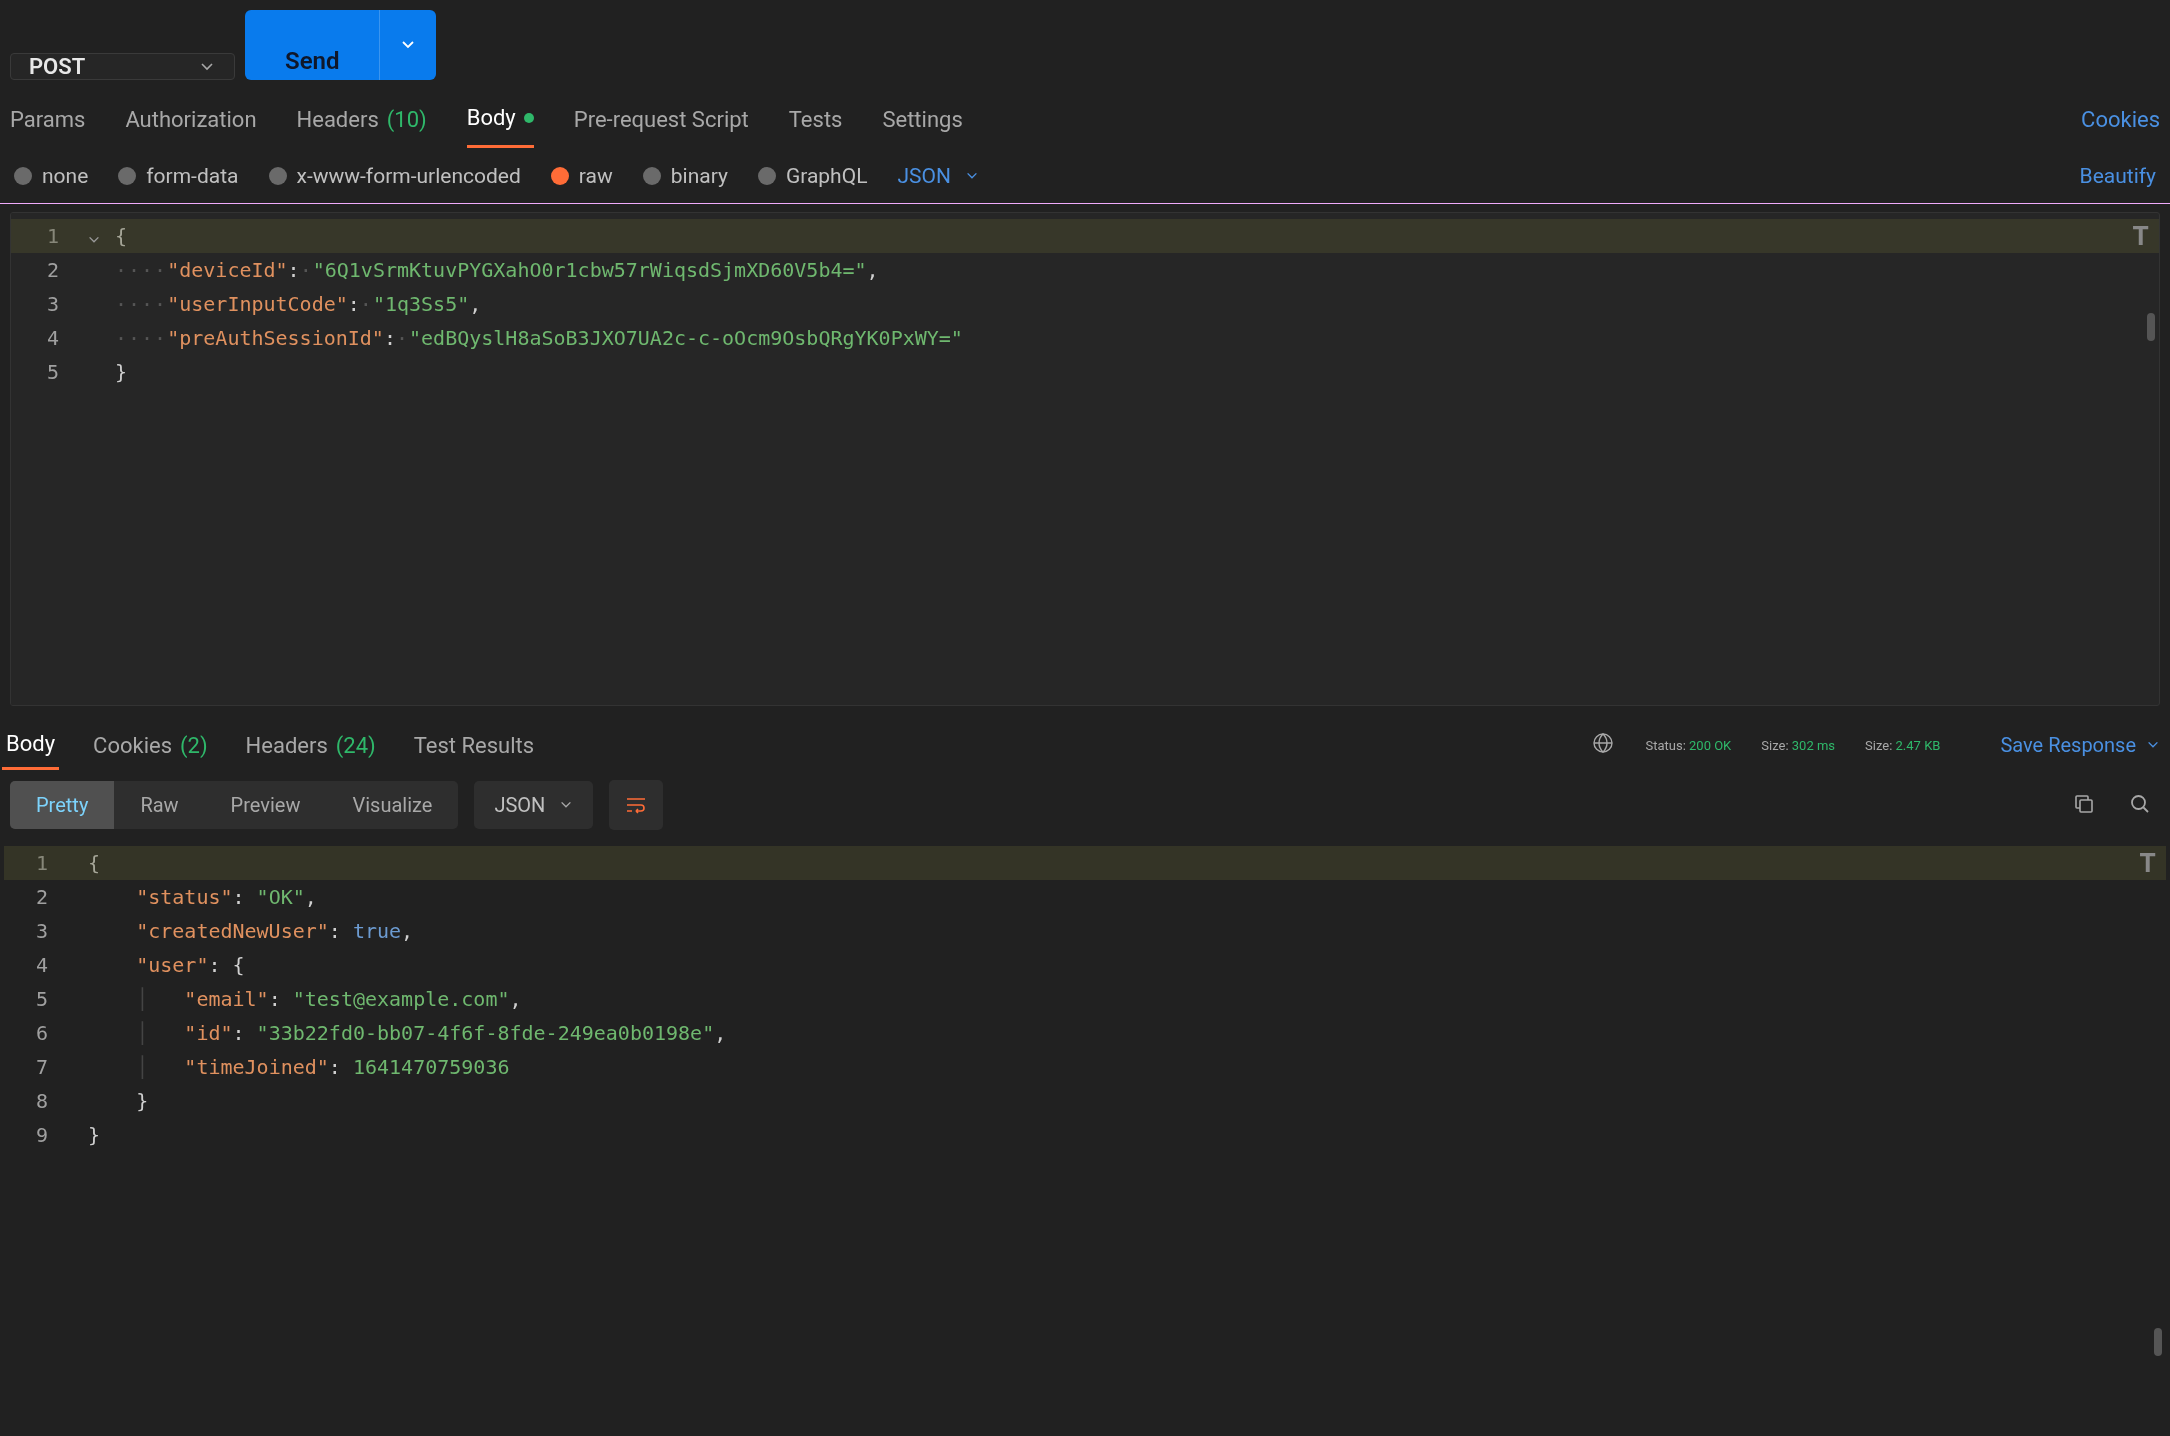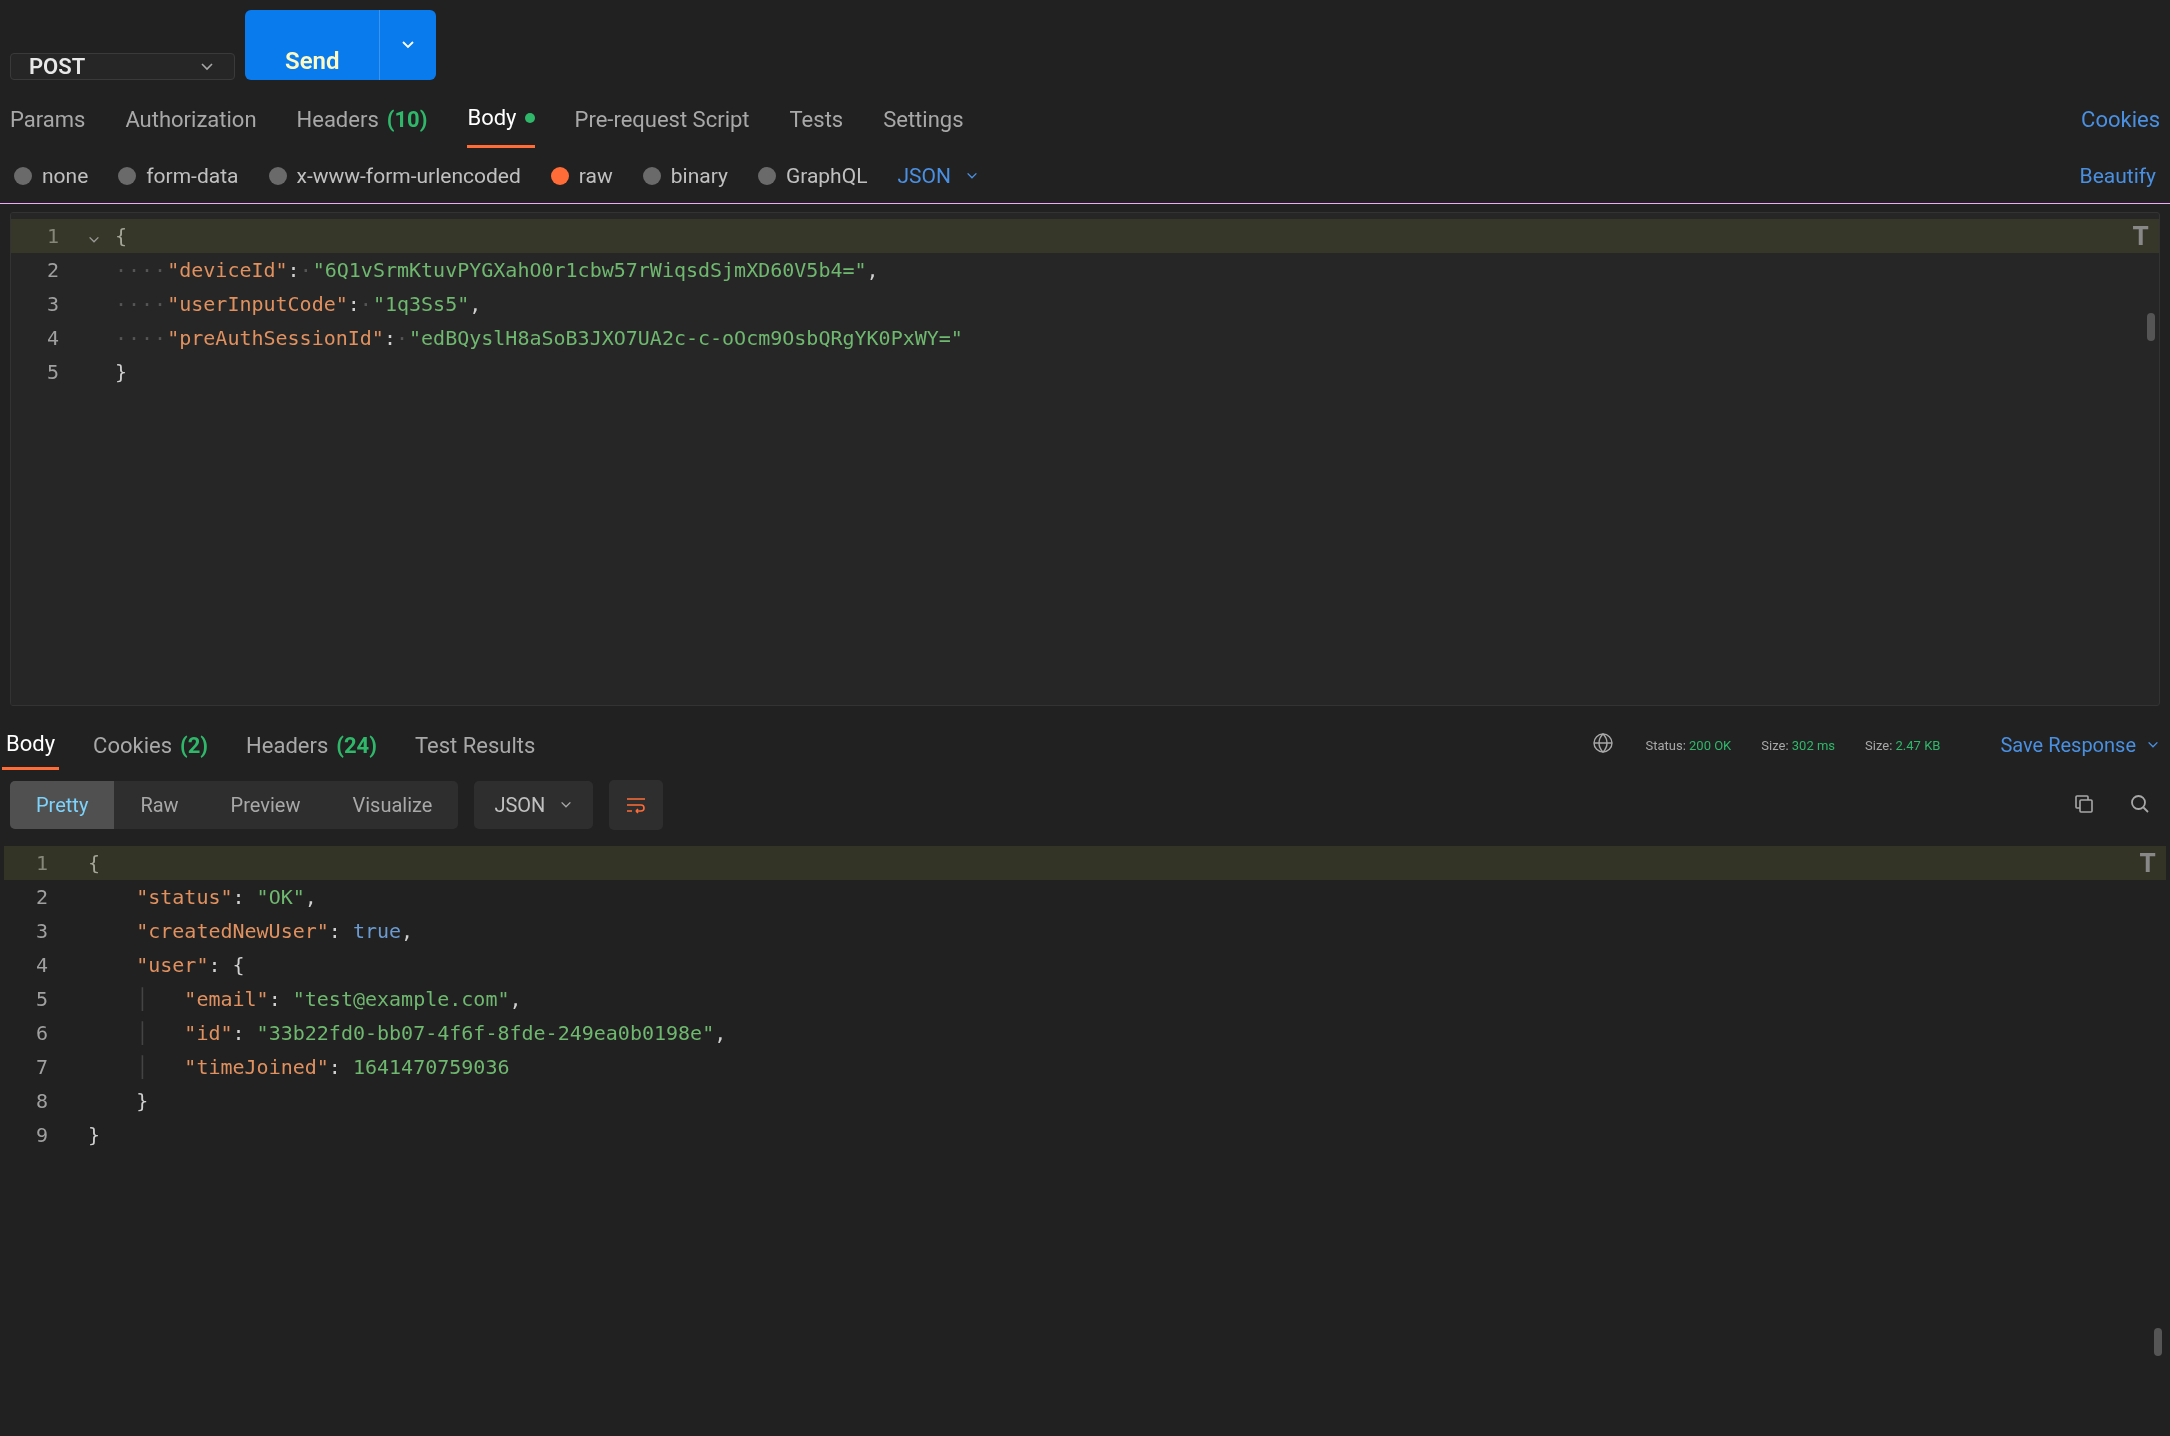--- a/index.html
+++ b/index.html
@@ -60,21 +60,21 @@
     overflow: hidden;
     height: 70px;
   }
   .send-btn-main {
     display: flex;
     align-items: center;
     justify-content: center;
     padding: 16px 40px;
     font-size: 24px;
     font-weight: 600;
-    color: #fef9c3;
+    color: #0f172a;
     cursor: pointer;
     margin-top: 32px;
   }
   .send-btn-chev {
     display: flex;
     align-items: center;
     justify-content: center;
     padding: 0 20px;
     border-left: 1px solid rgba(255,255,255,0.2);
     color: #fff;
@@ -85,21 +85,21 @@
     align-items: center;
     padding: 0 10px;
     gap: 40px;
     height: 58px;
     font-size: 22px;
     color: #a8a8a8;
   }
   .tab-row .spacer { flex: 1; }
   .tab-item { cursor: pointer; display: flex; align-items: center; gap: 8px; height: 100%; }
   .tab-item.active { color: #fff; border-bottom: 3px solid #ff6c37; }
-  .count-green { color: #2fb86a; font-weight: bold; }
+  .count-green { color: #2fb86a; }
   .dot-green { width: 10px; height: 10px; border-radius: 50%; background: #2fb86a; display: inline-block; }
   .link-blue { color: #4a90e2; cursor: pointer; }
   .body-type-row {
     display: flex;
     align-items: center;
     padding: 0 14px;
     gap: 30px;
     height: 56px;
     font-size: 21px;
     color: #c0c0c0;

